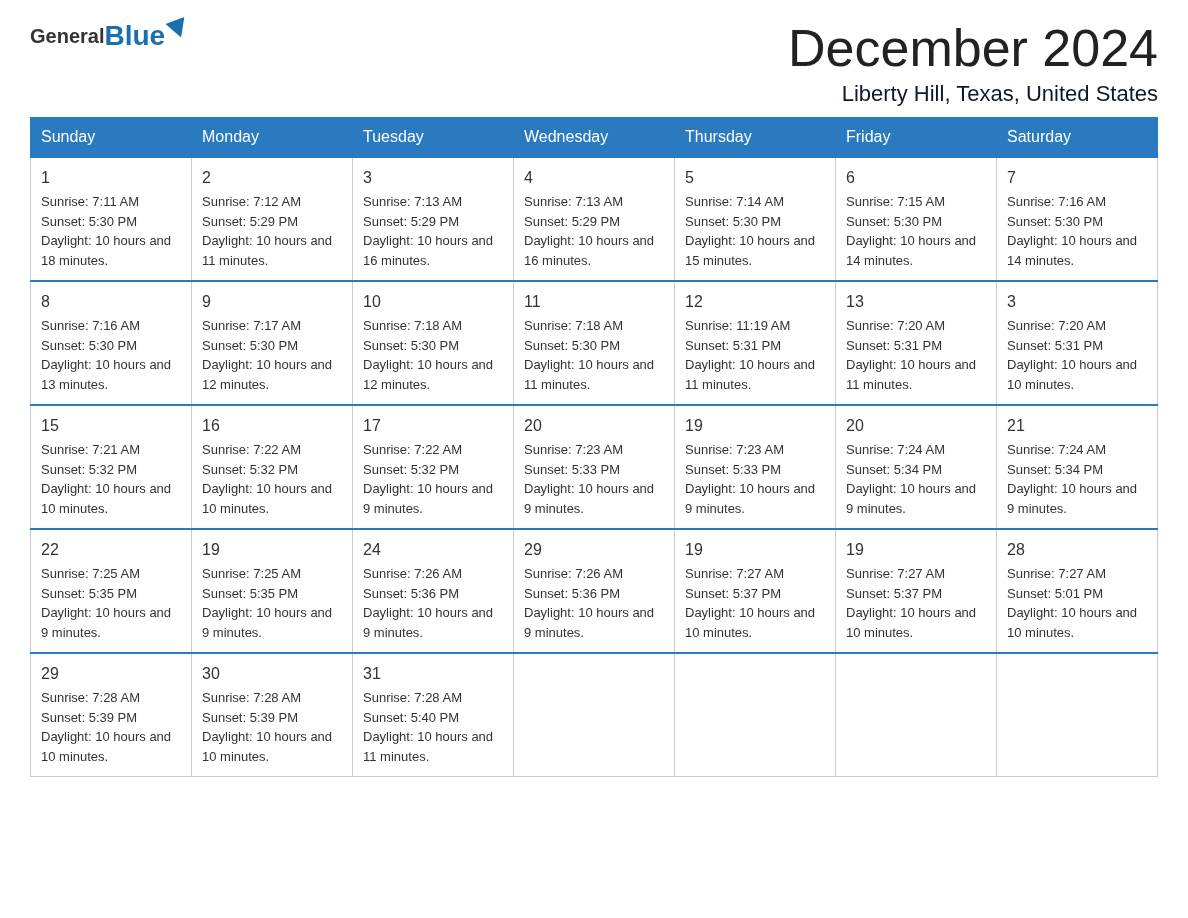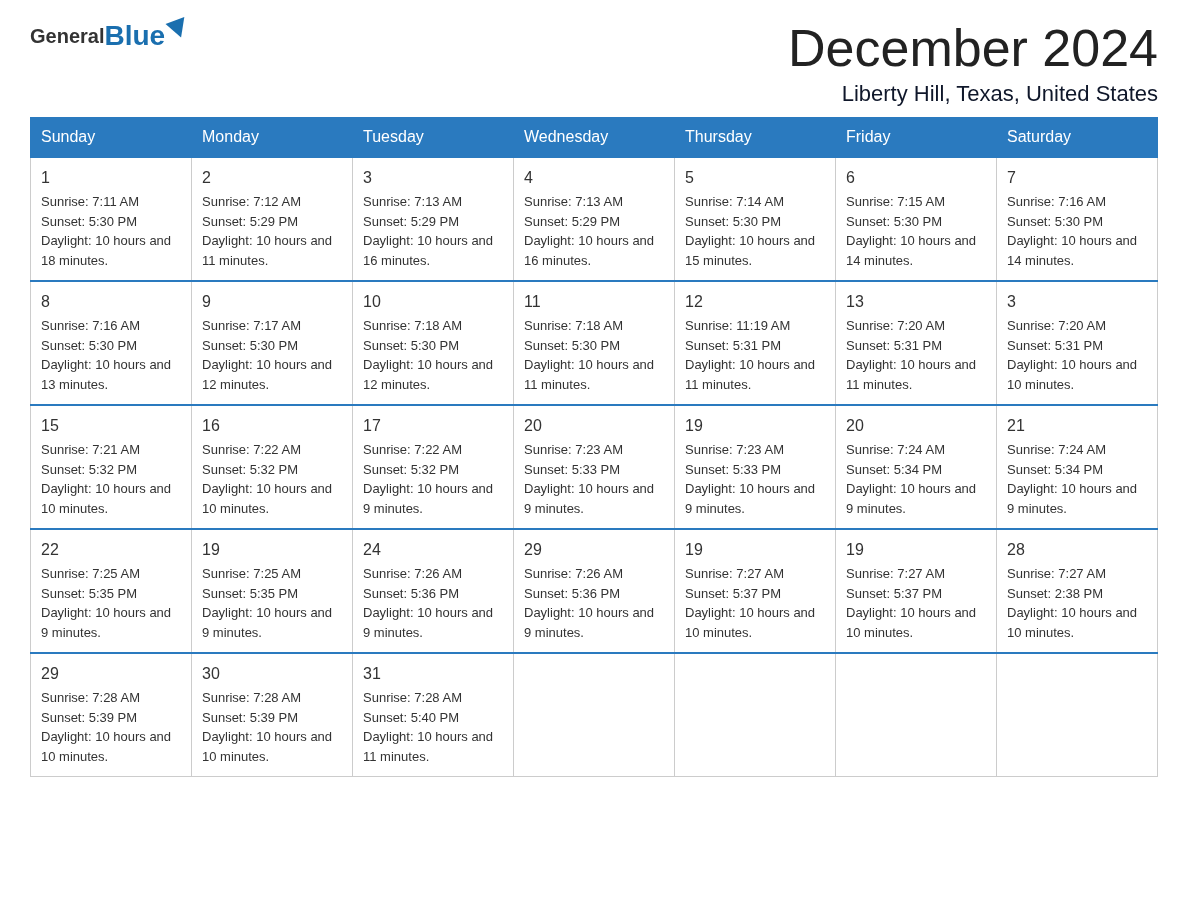--- a/index.html
+++ b/index.html
@@ -170,21 +170,21 @@
           <td><span class="day-number">20</span><span class="day-info">Sunrise: 7:24 AM</span><br><span class="day-info">Sunset: 5:34 PM</span><br><span class="day-info">Daylight: 10 hours and 9 minutes.</span></td>
           <td><span class="day-number">21</span><span class="day-info">Sunrise: 7:24 AM</span><br><span class="day-info">Sunset: 5:34 PM</span><br><span class="day-info">Daylight: 10 hours and 9 minutes.</span></td>
         </tr>
         <tr>
           <td><span class="day-number">22</span><span class="day-info">Sunrise: 7:25 AM</span><br><span class="day-info">Sunset: 5:35 PM</span><br><span class="day-info">Daylight: 10 hours and 9 minutes.</span></td>
           <td><span class="day-number">19</span><span class="day-info">Sunrise: 7:25 AM</span><br><span class="day-info">Sunset: 5:35 PM</span><br><span class="day-info">Daylight: 10 hours and 9 minutes.</span></td>
           <td><span class="day-number">24</span><span class="day-info">Sunrise: 7:26 AM</span><br><span class="day-info">Sunset: 5:36 PM</span><br><span class="day-info">Daylight: 10 hours and 9 minutes.</span></td>
           <td><span class="day-number">29</span><span class="day-info">Sunrise: 7:26 AM</span><br><span class="day-info">Sunset: 5:36 PM</span><br><span class="day-info">Daylight: 10 hours and 9 minutes.</span></td>
           <td><span class="day-number">19</span><span class="day-info">Sunrise: 7:27 AM</span><br><span class="day-info">Sunset: 5:37 PM</span><br><span class="day-info">Daylight: 10 hours and 10 minutes.</span></td>
           <td><span class="day-number">19</span><span class="day-info">Sunrise: 7:27 AM</span><br><span class="day-info">Sunset: 5:37 PM</span><br><span class="day-info">Daylight: 10 hours and 10 minutes.</span></td>
-          <td><span class="day-number">28</span><span class="day-info">Sunrise: 7:27 AM</span><br><span class="day-info">Sunset: 2:38 PM</span><br><span class="day-info">Daylight: 10 hours and 10 minutes.</span></td>
+          <td><span class="day-number">28</span><span class="day-info">Sunrise: 7:27 AM</span><br><span class="day-info">Sunset: 5:01 PM</span><br><span class="day-info">Daylight: 10 hours and 10 minutes.</span></td>
         </tr>
         <tr>
           <td><span class="day-number">29</span><span class="day-info">Sunrise: 7:28 AM</span><br><span class="day-info">Sunset: 5:39 PM</span><br><span class="day-info">Daylight: 10 hours and 10 minutes.</span></td>
           <td><span class="day-number">30</span><span class="day-info">Sunrise: 7:28 AM</span><br><span class="day-info">Sunset: 5:39 PM</span><br><span class="day-info">Daylight: 10 hours and 10 minutes.</span></td>
           <td><span class="day-number">31</span><span class="day-info">Sunrise: 7:28 AM</span><br><span class="day-info">Sunset: 5:40 PM</span><br><span class="day-info">Daylight: 10 hours and 11 minutes.</span></td>
           <td class="empty-cell"></td>
           <td class="empty-cell"></td>
           <td class="empty-cell"></td>
           <td class="empty-cell"></td>
         </tr>

